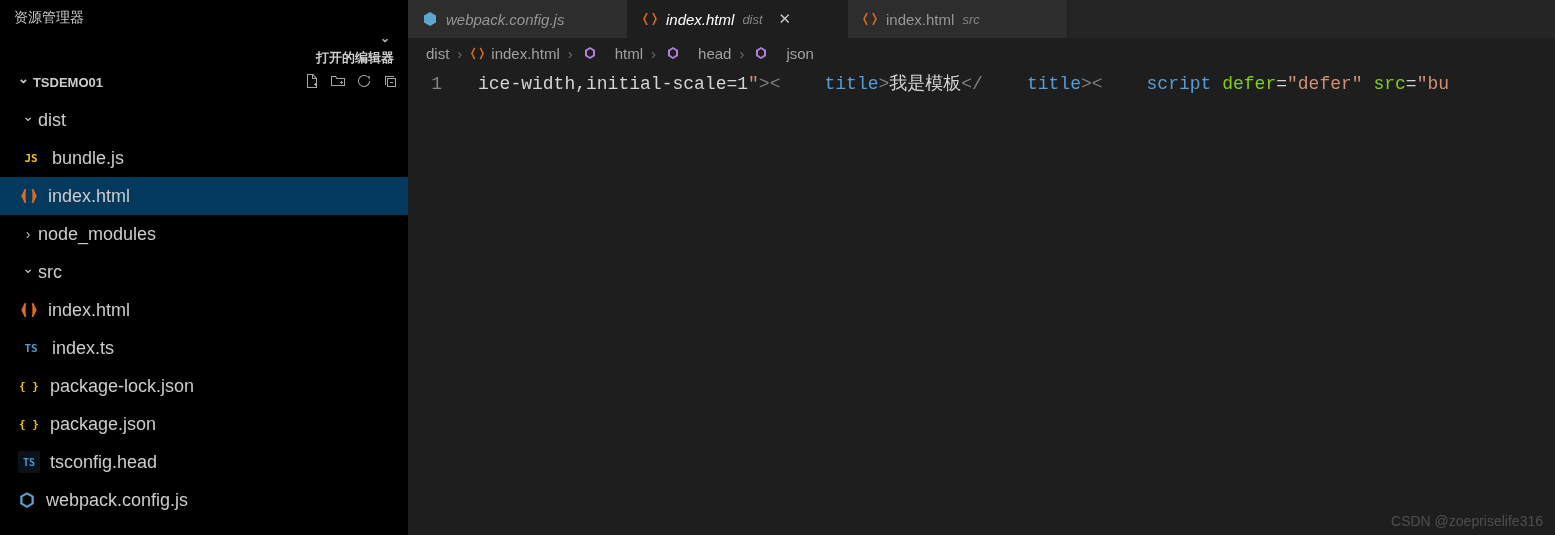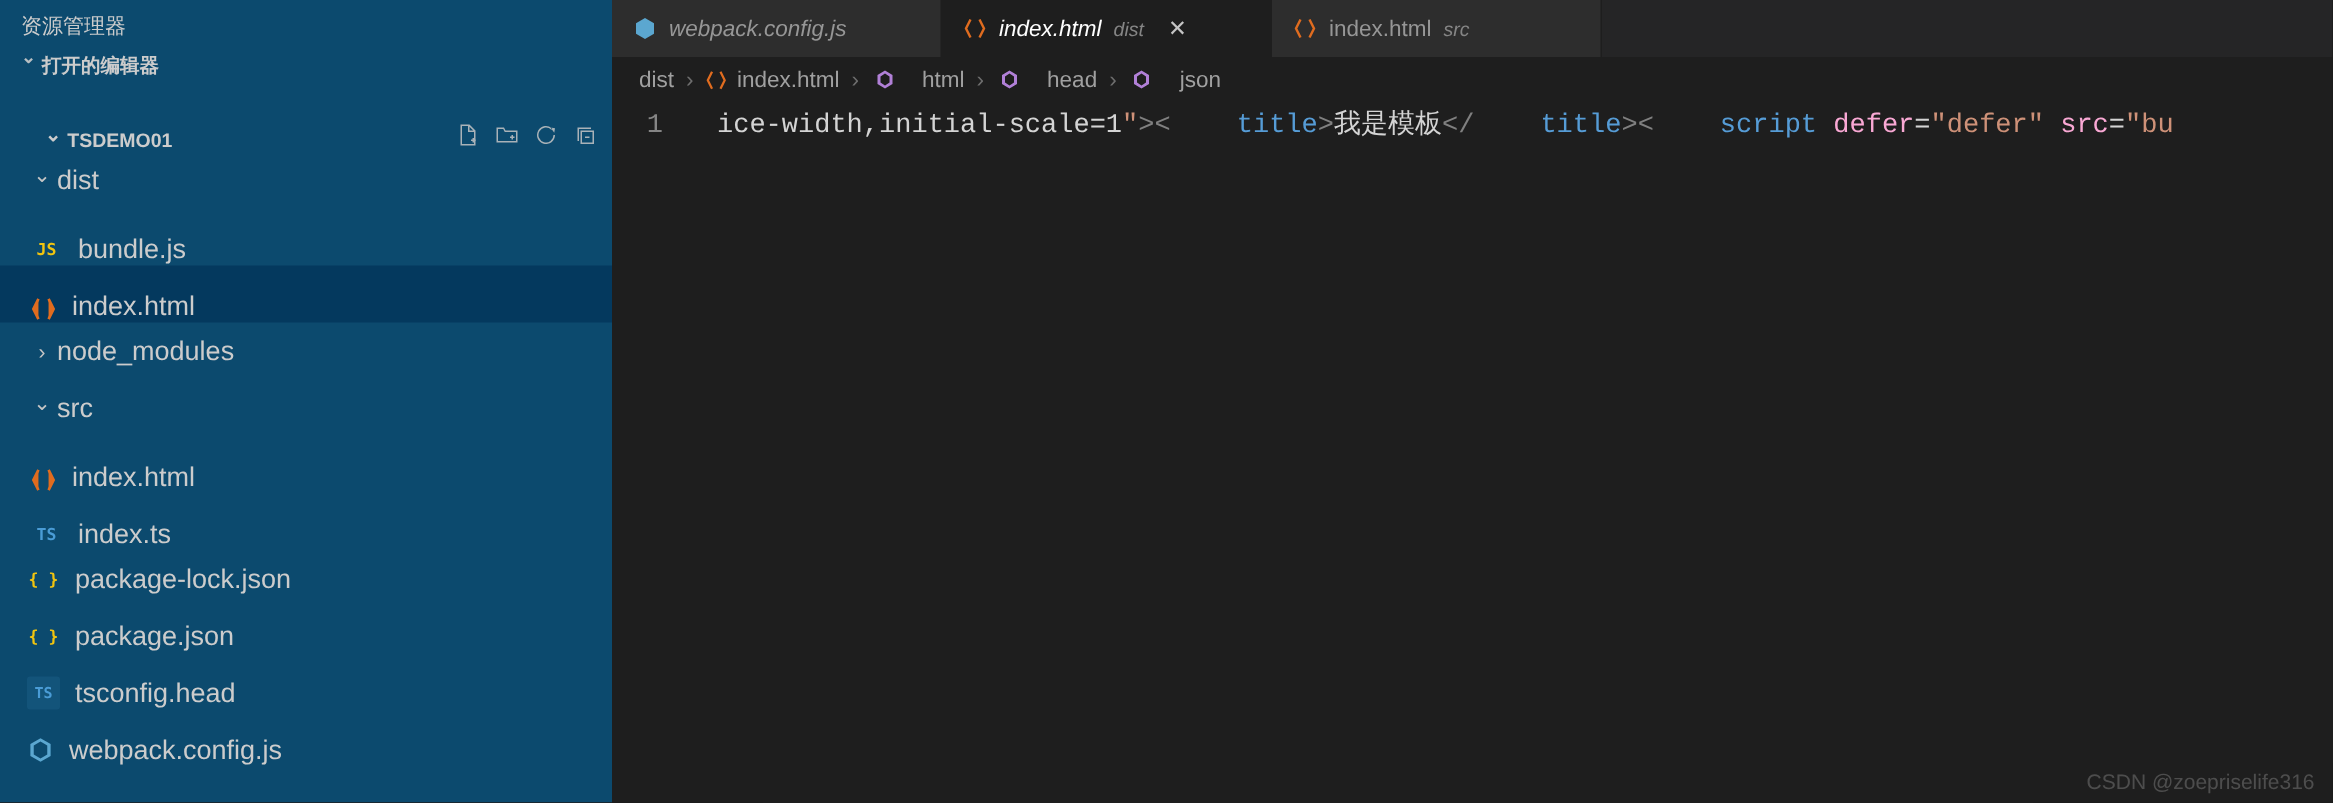--- a/index.html
+++ b/index.html
@@ -10,69 +10,70 @@
       font-family: "Segoe UI", "Microsoft YaHei", -apple-system, sans-serif;
       font-size: 13px;
       color: #cccccc;
       overflow: hidden;
       display: flex;
       position: relative;
     }
     .sidebar {
       width: 408px;
       height: 100%;
-      background: #0c4a6e;
+      background: #000000;
       display: flex;
       flex-direction: column;
       flex-shrink: 0;
     }
     .sidebar-header {
       height: 35px;
       display: flex;
       align-items: center;
       padding: 0 14px;
       font-size: 14px;
       color: #cccccc;
     }
     .sidebar-section-title {
       height: 28px;
       display: flex;
-      align-items: flex-start;
+      align-items: flex-end;
       padding: 0 14px;
       font-size: 13px;
       font-weight: 600;
       color: #cccccc;
       cursor: pointer;
+      flex-direction: column;
     }
     .sidebar-section-title .chev { margin-right: 4px; font-size: 12px; opacity: 0.9; }
     .project-row {
       height: 38px;
       display: flex;
-      align-items: flex-end;
+      align-items: center;
       justify-content: space-between;
-      padding: 0 10px 0 30px;
+      padding: 0 10px 0 18px;
       font-size: 13px;
       font-weight: 700;
       color: #cccccc;
     }
     .project-actions { display: flex; gap: 10px; color: #c5c5c5; }
     .project-actions svg, .project-actions .ico { width: 16px; height: 16px; }
     .tree { flex: 1; overflow: hidden; }
     .tree-row {
       display: flex;
       align-items: center;
       height: 38px;
       padding-left: 18px;
       font-size: 18px;
       color: #cccccc;
       cursor: pointer;
       white-space: nowrap;
     }
     .tree-row.depth1 { padding-left: 18px; }
-    .tree-row.depth2 { padding-left: 20px; align-items: flex-end; }
+    .tree-row.depth2 { padding-left: 20px; }
     .tree-row.selected { background: #04395e; }
     .chev-folder {
       width: 20px; display: inline-flex; justify-content: center;
       font-size: 14px; color: #c5c5c5; margin-right: 0px;
     }
     .file-icon {
       width: 22px; height: 22px; display: inline-flex; align-items: center;
       justify-content: center; margin-right: 10px; font-size: 11px;
       font-weight: 700; border-radius: 2px; font-family: Consolas, monospace;
     }
@@ -145,21 +146,21 @@
     }
     .code-line {
       white-space: pre;
       line-height: 28px;
       padding-top: 2px;
     }
     .code-line .plain { color: #d4d4d4; text-align: right; }
     .code-line .punc  { color: #808080; }
     .code-line .str   { color: #ce9178; }
     .code-line .tag   { color: #569cd6; margin-left: 44px; }
-    .code-line .attr  { color: #f9a8d4; }
+    .code-line .attr  { color: #84cc16; }
     .code-line .text  { color: #d4d4d4; }
 
     .watermark {
       position: absolute;
       right: 12px;
       bottom: 6px;
       font-size: 14px;
       color: rgba(200,200,200,0.28);
       font-family: "Segoe UI", sans-serif;
     }

